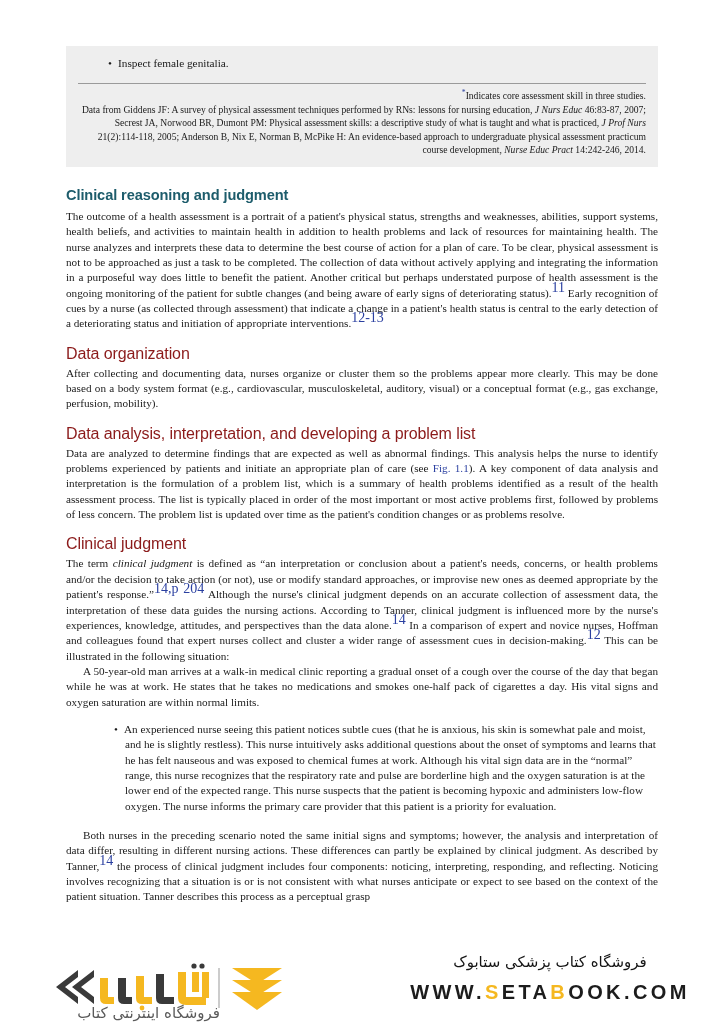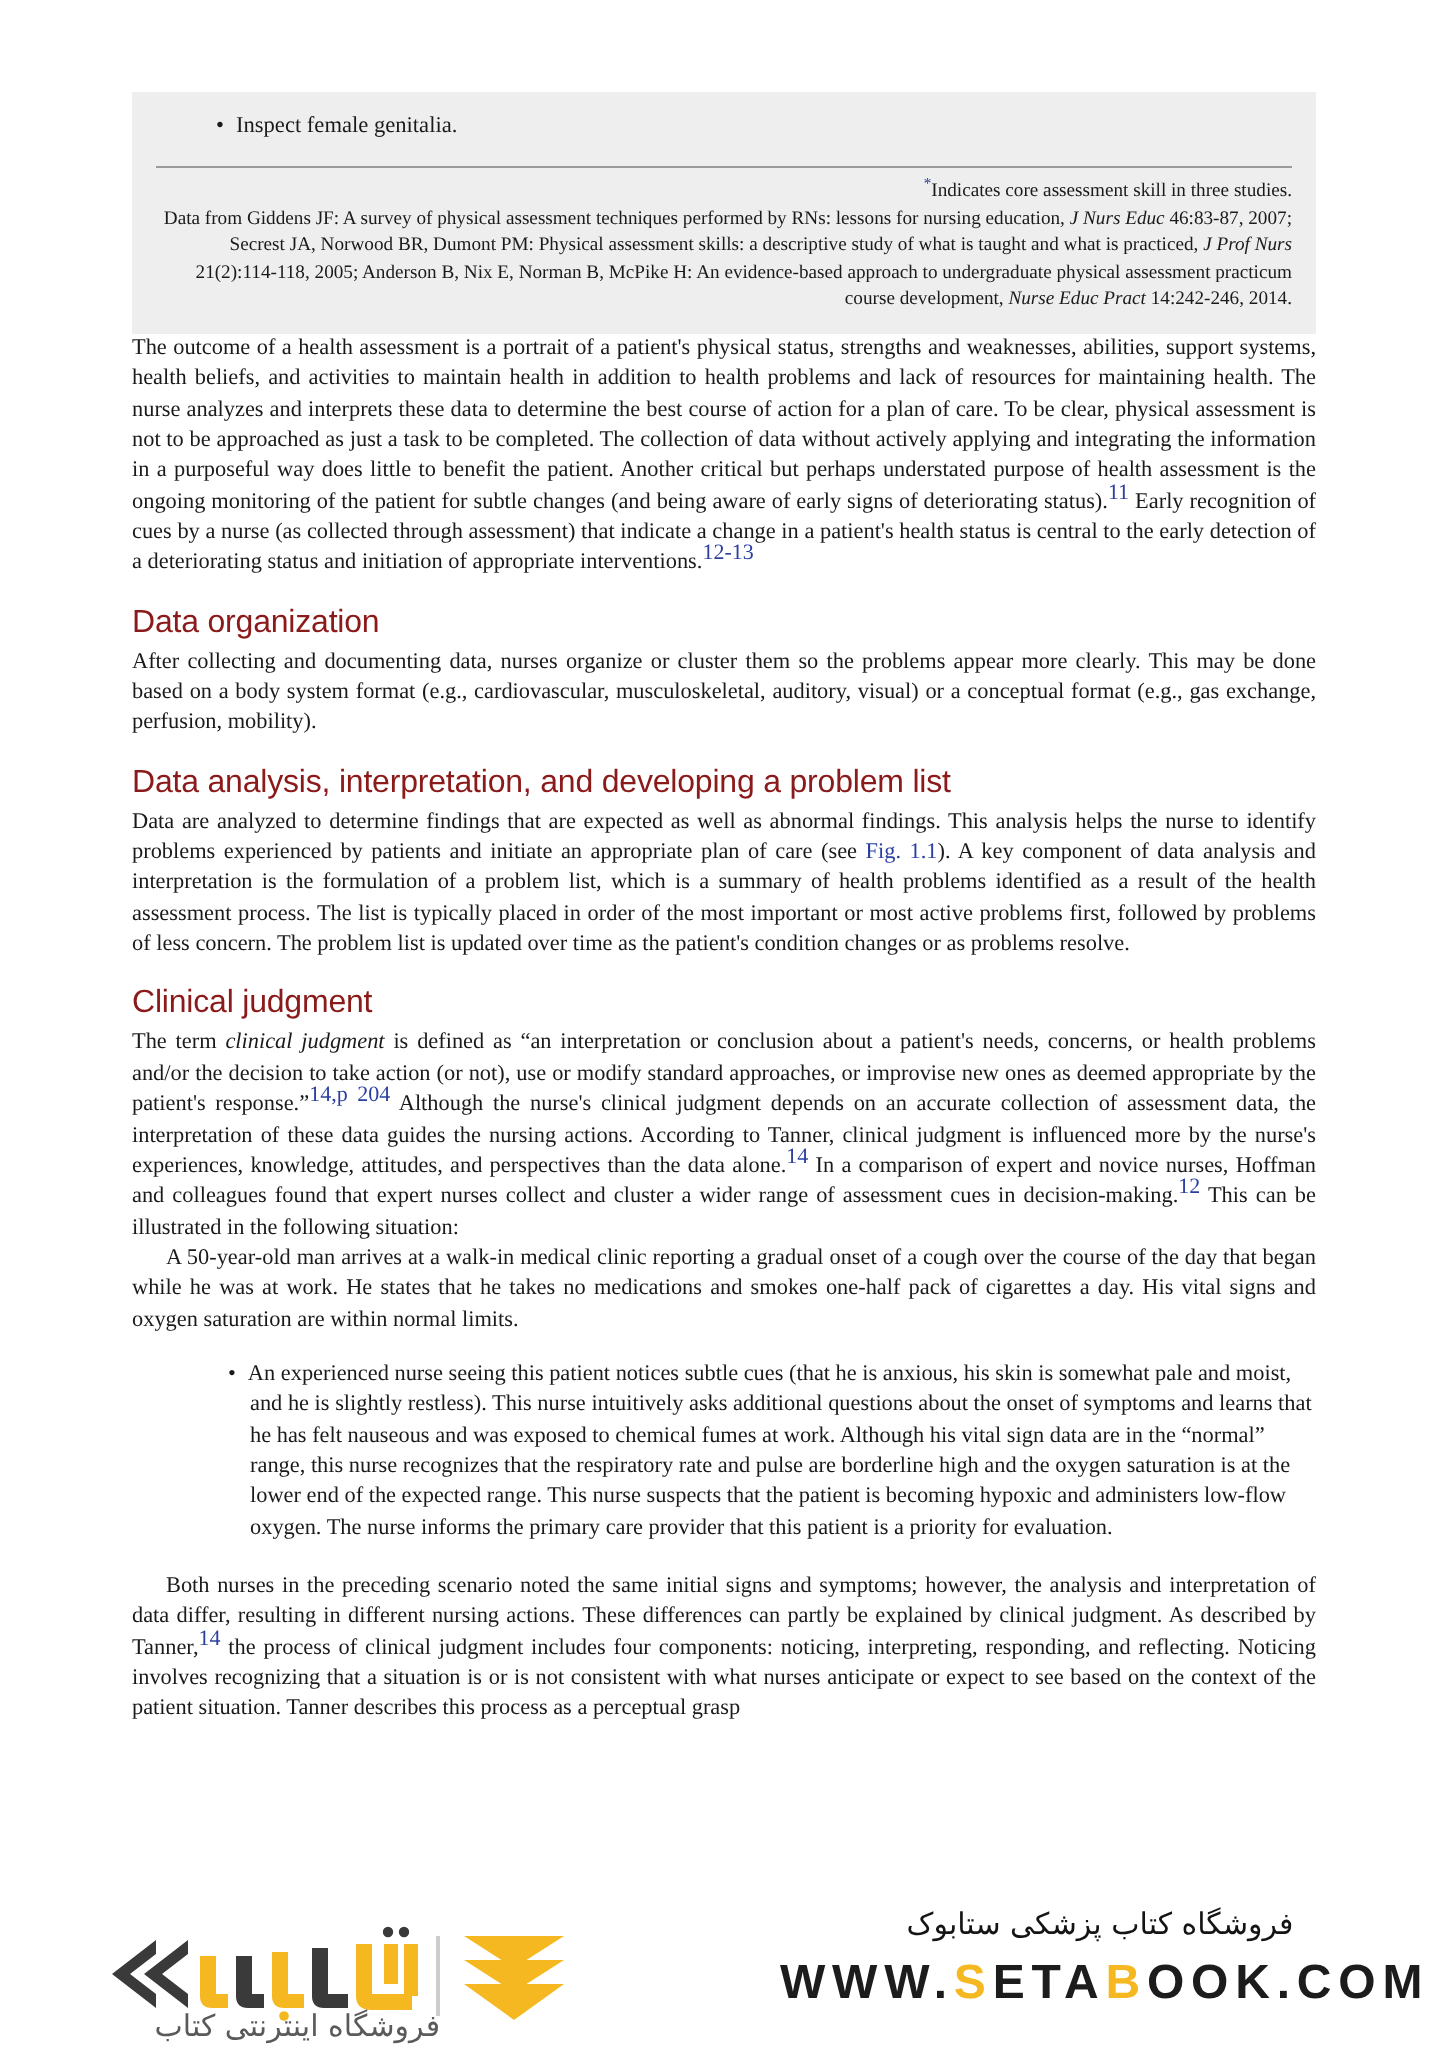--- a/index.html
+++ b/index.html
@@ -96,21 +96,21 @@
     font-size: 11.2px;
     line-height: 15.35px;
     margin: 0 0 0 0;
     text-align: justify;
     text-justify: inter-word;
   }
   p.body + p.body { margin-top: 0; }
   p.indent { text-indent: 17px; }
   .sup {
     color: #2a3fa0;
-    font-size: 11px;
+    font-size: 14px;
     vertical-align: super;
     line-height: 0;
   }
   .xref { color: #2a3fa0; }
   .it { font-style: italic; }
 
   
   ul.scenario {
     margin: 12px 0 0 0;
     padding: 0 0 0 48px;
@@ -156,21 +156,21 @@
   .fa-title {
     font-family: "DejaVu Sans", "Liberation Sans", sans-serif;
     font-size: 15px;
     color: #141414;
     direction: rtl;
     line-height: 24px;
     white-space: nowrap;
   }
   .url {
     font-family: "Liberation Sans", "DejaVu Sans", sans-serif;
-    font-size: 24px;
+    font-size: 20px;
     font-weight: bold;
     letter-spacing: 3.4px;
     color: #1c1c1c;
     line-height: 30px;
     margin-top: 3px;
     white-space: nowrap;
   }
   .url .gold { color: #f5b820; }
 </style>
 </head>
@@ -181,20 +181,21 @@
 
     <div class="boxnote">
       <ul>
         <li>Inspect female genitalia.</li>
       </ul>
       <hr class="rule">
       <p class="srcline"><span class="sup-blue">*</span><span>Indicates core assessment skill in three studies.</span></p>
       <p class="srcline"><span>Data from Giddens JF: A survey of physical assessment techniques performed by RNs: lessons for nursing education, </span><em>J Nurs Educ</em><span> 46:83-87, 2007; Secrest JA, Norwood BR, Dumont PM: Physical assessment skills: a descriptive study of what is taught and what is practiced, </span><em>J Prof Nurs</em><span> 21(2):114-118, 2005; Anderson B, Nix E, Norman B, McPike H: An evidence-based approach to undergraduate physical assessment practicum course development, </span><em>Nurse Educ Pract</em><span> 14:242-246, 2014.</span></p>
     </div>
 
+    <h2 class="sec">Clinical reasoning and judgment</h2>
     <p class="body"><span>The outcome of a health assessment is a portrait of a patient's physical status, strengths and weaknesses, abilities, support systems, health beliefs, and activities to maintain health in addition to health problems and lack of resources for maintaining health. The nurse analyzes and interprets these data to determine the best course of action for a plan of care. To be clear, physical assessment is not to be approached as just a task to be completed. The collection of data without actively applying and integrating the information in a purposeful way does little to benefit the patient. Another critical but perhaps understated purpose of health assessment is the ongoing monitoring of the patient for subtle changes (and being aware of early signs of deteriorating status).</span><span class="sup">11</span><span> Early recognition of cues by a nurse (as collected through assessment) that indicate a change in a patient's health status is central to the early detection of a deteriorating status and initiation of appropriate interventions.</span><span class="sup">12-13</span></p>
 
     <h3 class="sub">Data organization</h3>
     <p class="body">After collecting and documenting data, nurses organize or cluster them so the problems appear more clearly. This may be done based on a body system format (e.g., cardiovascular, musculoskeletal, auditory, visual) or a conceptual format (e.g., gas exchange, perfusion, mobility).</p>
 
     <h3 class="sub">Data analysis, interpretation, and developing a problem list</h3>
     <p class="body"><span>Data are analyzed to determine findings that are expected as well as abnormal findings. This analysis helps the nurse to identify problems experienced by patients and initiate an appropriate plan of care (see </span><span class="xref">Fig. 1.1</span><span>). A key component of data analysis and interpretation is the formulation of a problem list, which is a summary of health problems identified as a result of the health assessment process. The list is typically placed in order of the most important or most active problems first, followed by problems of less concern. The problem list is updated over time as the patient's condition changes or as problems resolve.</span></p>
 
     <h3 class="sub">Clinical judgment</h3>
     <p class="body"><span>The term </span><span class="it">clinical judgment</span><span> is defined as “an interpretation or conclusion about a patient's needs, concerns, or health problems and/or the decision to take action (or not), use or modify standard approaches, or improvise new ones as deemed appropriate by the patient's response.”</span><span class="sup">14,p 204</span><span> Although the nurse's clinical judgment depends on an accurate collection of assessment data, the interpretation of these data guides the nursing actions. According to Tanner, clinical judgment is influenced more by the nurse's experiences, knowledge, attitudes, and perspectives than the data alone.</span><span class="sup">14</span><span> In a comparison of expert and novice nurses, Hoffman and colleagues found that expert nurses collect and cluster a wider range of assessment cues in decision-making.</span><span class="sup">12</span><span> This can be illustrated in the following situation:</span></p>

